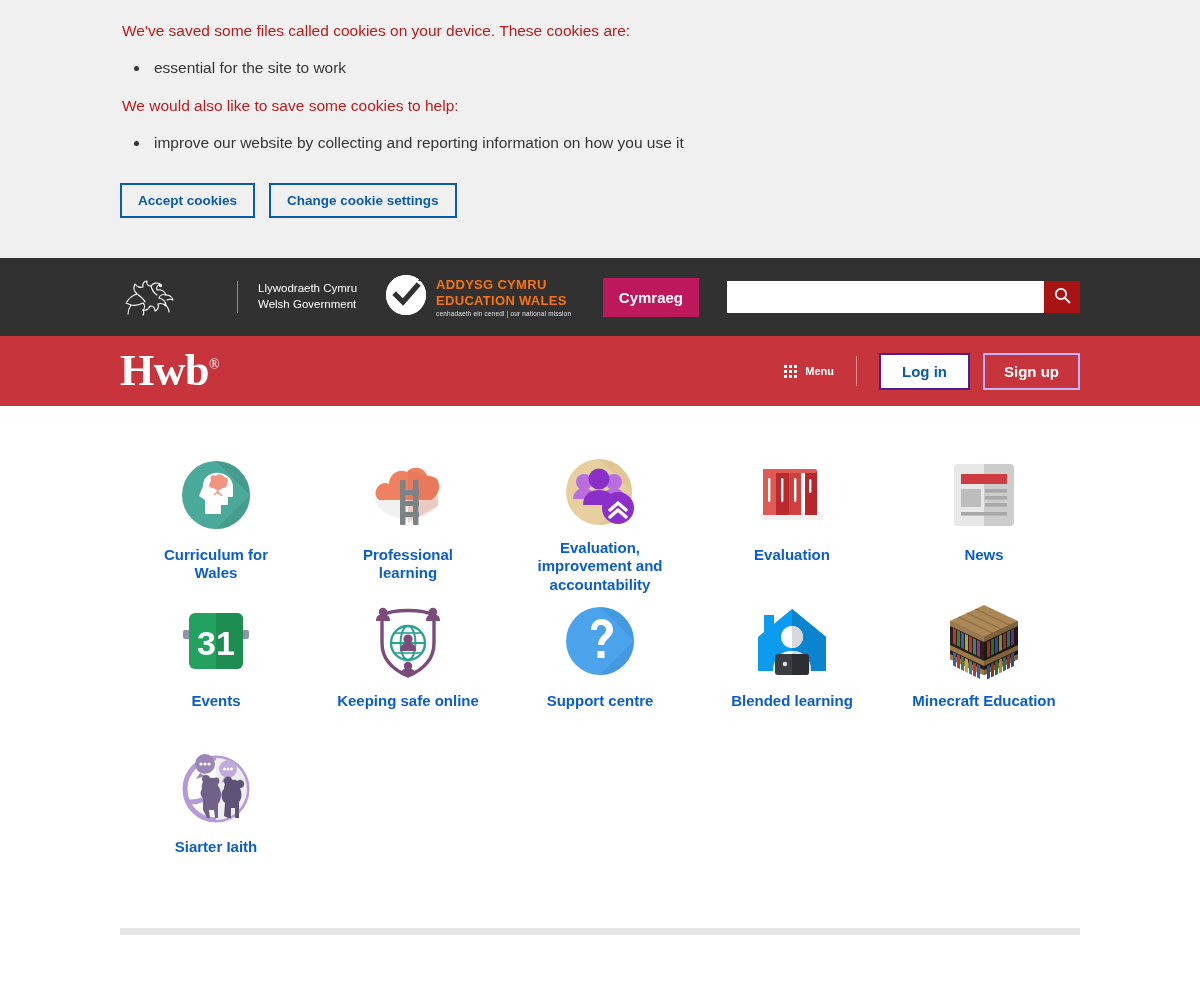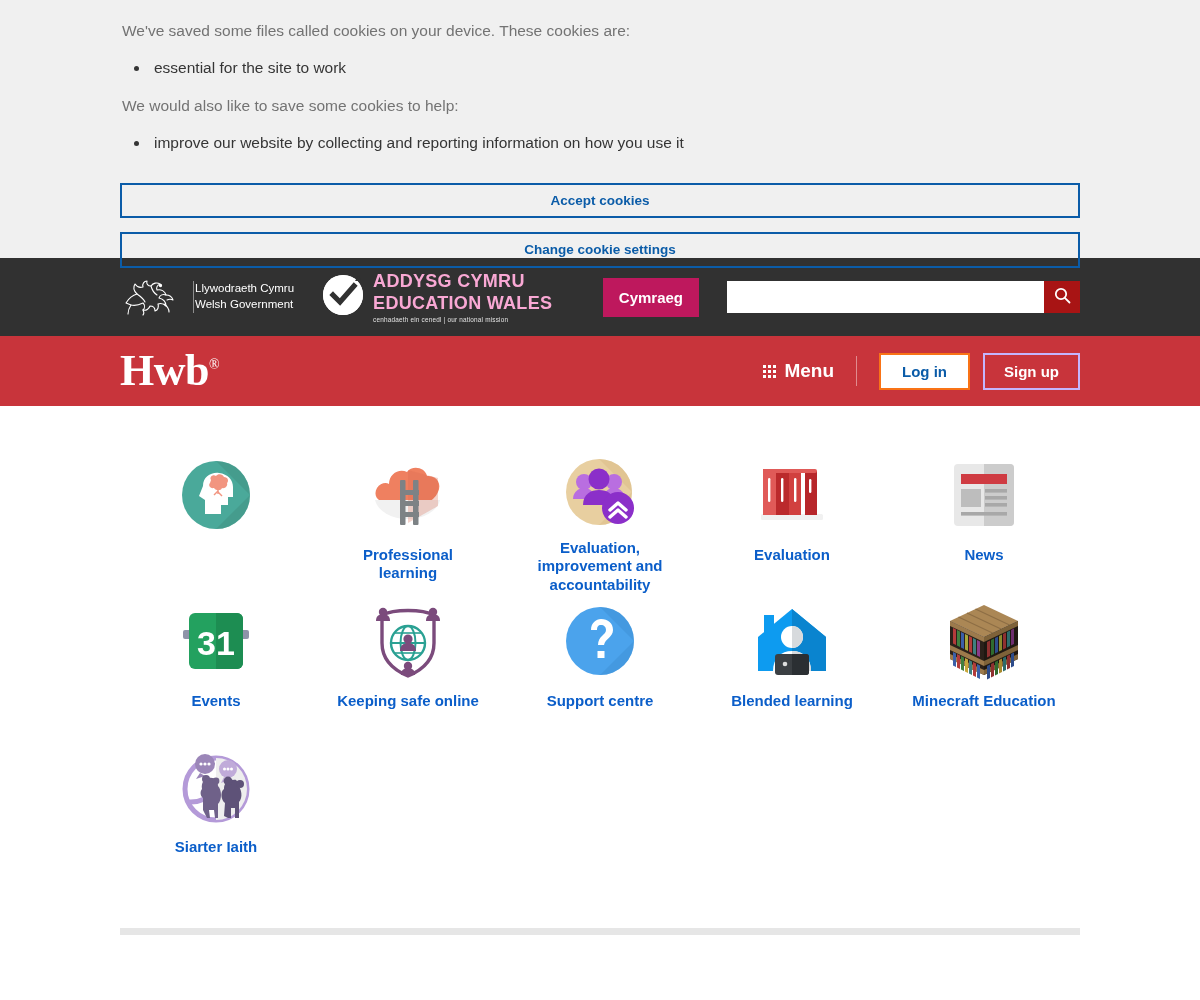--- a/index.html
+++ b/index.html
@@ -12,36 +12,36 @@
 
   
   #cookie-banner {
     background: #f0f0f0;
     height: 258px;
     padding: 20px 0 0 0;
   }
   .inner { width: 960px; margin: 0 auto; }
   #cookie-banner p {
     font-size: 15.5px;
-    color: #737373;
+    color: #b91c1c;
     line-height: 1.45;
     margin: 0 0 0 2px;
   }
   #cookie-banner p.p1 { padding-top: 0px; }
   #cookie-banner ul {
     list-style: disc;
     margin: 15px 0 15px 30px;
   }
   #cookie-banner li {
     font-size: 15.5px;
     color: #353535;
     line-height: 1.45;
     padding-left: 4px;
   }
-  .cookie-btns { margin-top: 28px; display: flex; gap: 14px; flex-direction: column; }
+  .cookie-btns { margin-top: 28px; display: flex; gap: 14px; }
   .cookie-btn {
     border: 2px solid #0b5ca8;
     background: transparent;
     color: #0b5ca8;
     font-weight: bold;
     font-size: 13.5px;
     font-family: "Liberation Sans", sans-serif;
     padding: 9px 16px;
     cursor: pointer;
     line-height: 1;
@@ -55,25 +55,26 @@
     align-items: center;
   }
   #dark-header .inner { display: flex; align-items: center; width: 960px; }
   .wg-logo { display: flex; align-items: center; gap: 11px; }
   .wg-text {
     color: #ffffff;
     font-size: 11.5px;
     line-height: 1.35;
     white-space: nowrap;
     border-left: 1px solid #8d8d8d;
-    padding-left: 1px;
+    padding-left: 20px;
+    margin-left: 44px;
   }
   .ew-logo { display: flex; align-items: center; gap: 8px; margin-left: 27px; }
   .ew-txt1 {
-    color: #f9a8d4; font-weight: bold; font-size: 18px;
+    color: #f97316; font-weight: bold; font-size: 13px;
     letter-spacing: 0.3px; line-height: 1.18; white-space: nowrap;
   }
   .ew-txt2 {
     color: #e2e2e2; font-size: 6.4px; letter-spacing: .2px;
     margin-top: 2px; white-space: nowrap;
   }
   .hdr-right { margin-left: auto; display: flex; align-items: center; }
   #lang-toggle {
     background: #be185d;
     color: #ffffff;
@@ -117,34 +118,34 @@
   #hwb-logo sup { font-size: 14px; vertical-align: super; font-weight: normal; }
   .nav-right { margin-left: auto; display: flex; align-items: center; }
   #menu-btn {
     display: flex; align-items: center; gap: 8px;
     background: none; border: none; cursor: pointer;
     padding: 0 22px 0 0;
     border-right: 1px solid #e08b8f;
     height: 30px;
   }
   #menu-btn .label {
-    color: #ffffff; font-size: 19px; font-weight: bold;
+    color: #ffffff; font-size: 11px; font-weight: bold;
     font-family: "Liberation Sans", sans-serif;
   }
   .grid-icon {
     display: grid;
     grid-template-columns: repeat(3, 3px);
     grid-template-rows: repeat(3, 3px);
     gap: 2px;
   }
   .grid-icon i { background: #ffffff; display: block; width: 3px; height: 3px; }
   #login-btn {
     background: #ffffff; color: #0b5ca8;
     font-weight: bold; font-size: 15px;
-    border: 2px solid #f97316;
+    border: 2px solid #4c1d95;
     padding: 8px 21px; margin-left: 22px; cursor: pointer;
     font-family: "Liberation Sans", sans-serif;
   }
   #signup-btn {
     background: transparent; color: #ffffff;
     font-weight: bold; font-size: 15px;
     border: 2px solid #c4b5fd;
     padding: 8px 19px; margin-left: 13px; cursor: pointer;
     font-family: "Liberation Sans", sans-serif;
   }
@@ -299,20 +300,21 @@
           <path d="M39 5 A34 34 0 0 1 39 73 L73 39 Z" fill="#419184" opacity=".55"></path>
           <path d="M26 30 C26 21,34 16,42 17 C51 18,56 24,56 31 L56 41 L51 41 L51 49 L44 49 L44 58 L28 58 L28 44 L22 40 Z" fill="#ffffff"></path>
           <path d="M34 24 C32 21,36 18,39 20 C41 17,46 18,47 21 C51 21,52 25,50 27 C51 30,48 33,45 32 C44 35,39 35,37 32 C33 33,31 29,33 27 Z" fill="#f29580"></path>
           <g stroke="#f29580" stroke-width="1.4" fill="none">
             <path d="M41 31 L41 38"></path>
               <path d="M41 35 L37 39"></path>
               <path d="M41 36 L45 40"></path>
           </g>
         </svg>
       </span>
+      <span class="tile-label">Curriculum for Wales</span>
     </a>
 
 
     <a class="tile">
       <span class="tile-icon">
         <svg width="82" height="78" viewBox="0 0 82 78">
           <path d="M20 46 C10 46,6 39,10 32 C13 27,19 26,22 28 C22 18,32 12,40 16 C45 9,58 11,60 20 C70 19,75 28,71 36 C69 41,64 46,58 46 Z" fill="#ef8060"></path>
           <path d="M8 44 A33 23 0 0 0 73 44 Z" fill="#f1f1f1"></path>
           <path d="M41 14 L41 67 L71 50 L71 22 Z" fill="#d9694e" opacity=".28"></path>
           <g fill="#7d8285">

